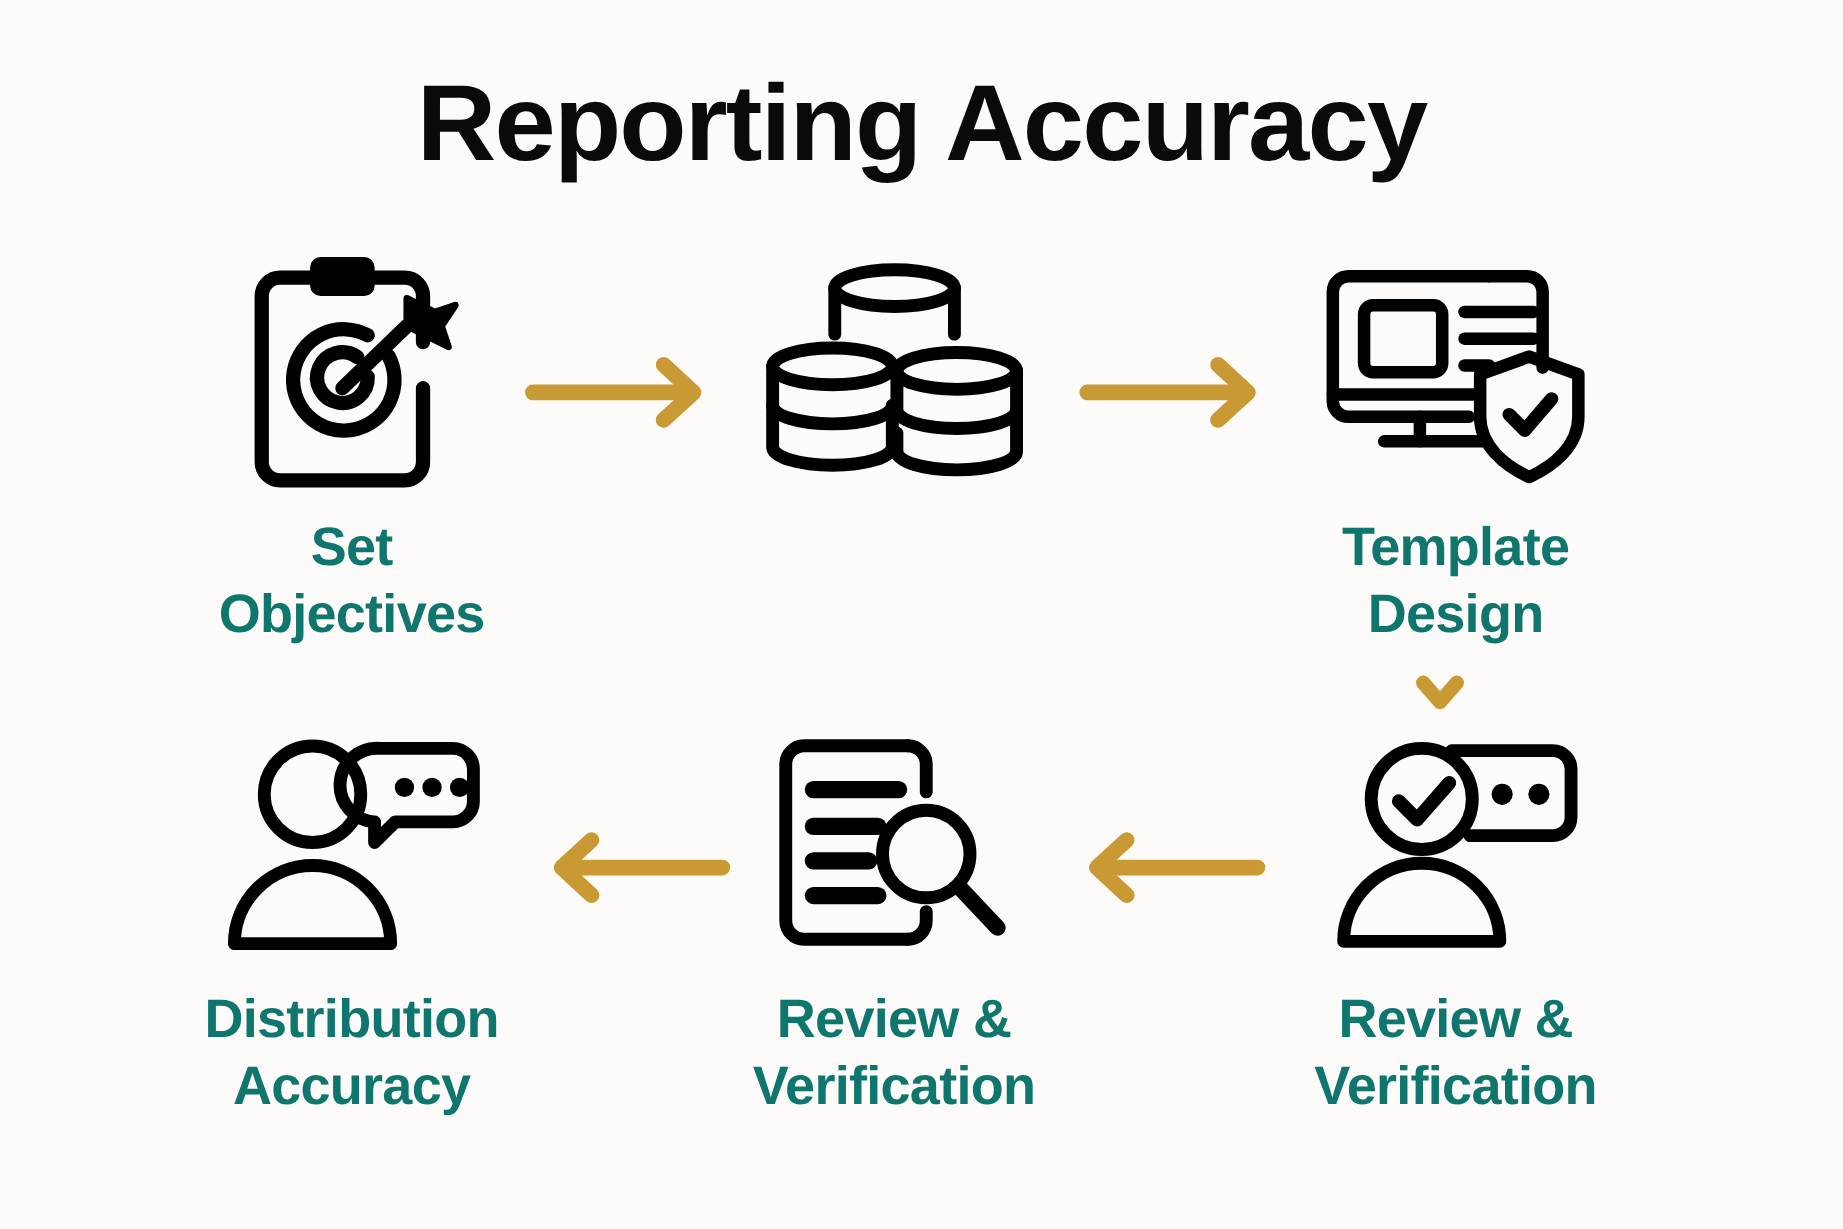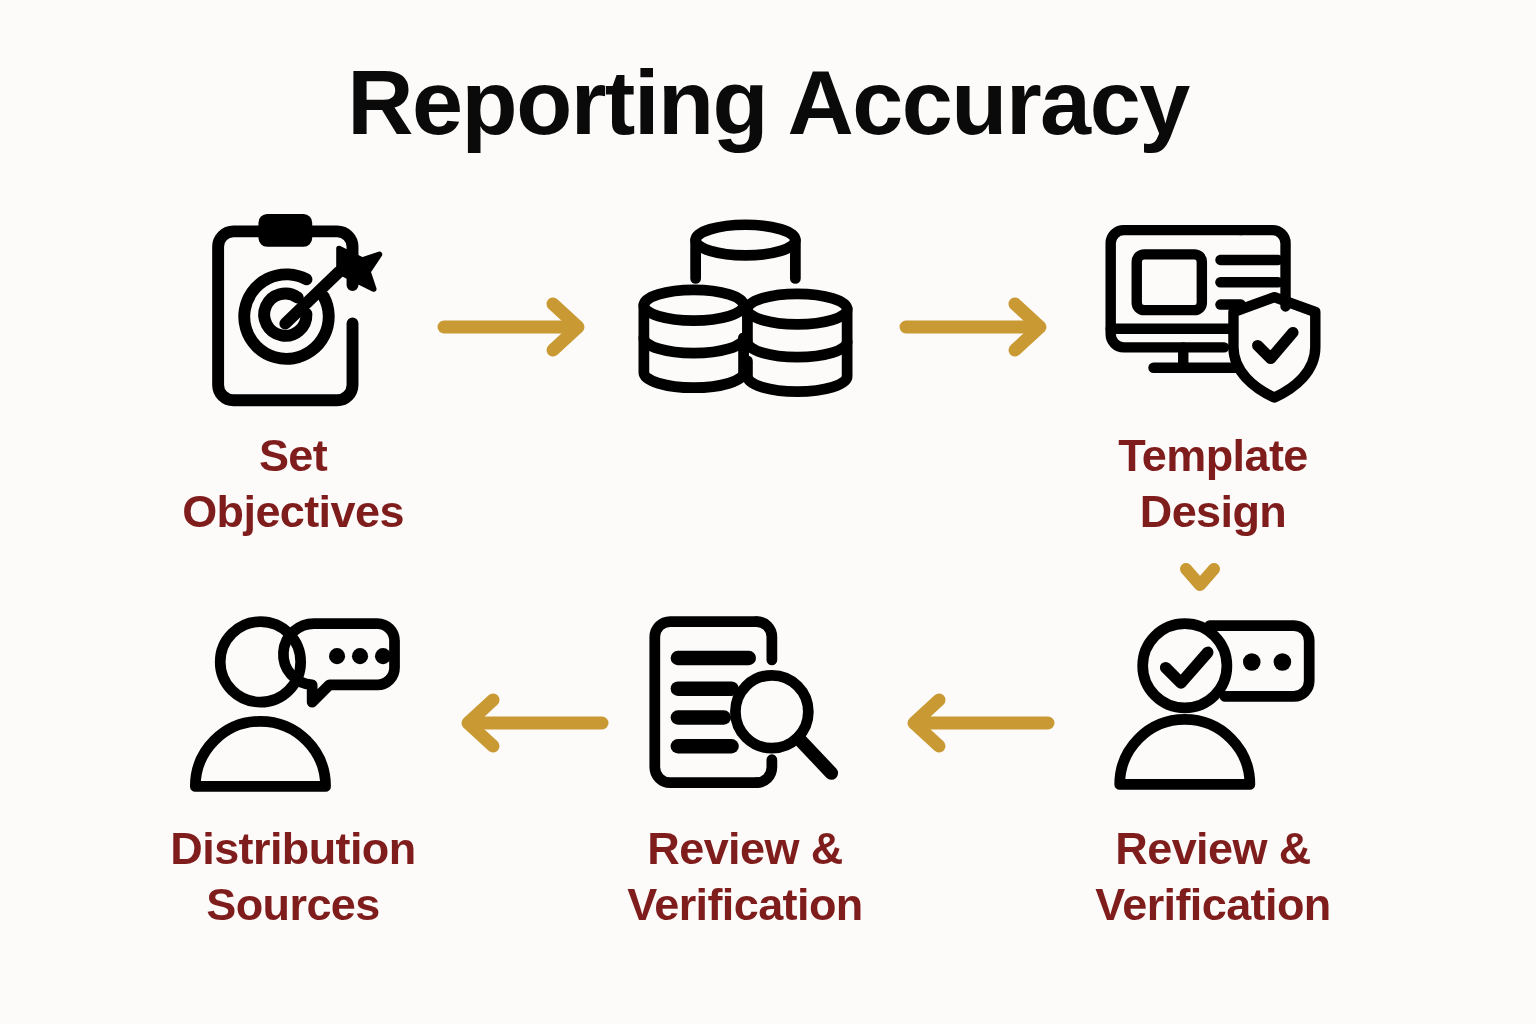--- a/index.html
+++ b/index.html
@@ -56,21 +56,21 @@
   .step-icon svg {
     display: block;
   }
   .step-label {
     margin-top: 16px;
     text-align: center;
     font-size: 45px;
     line-height: 1.25;
     font-weight: 800;
     letter-spacing: -0.6px;
-    color: #7f1d1d;
+    color: #0f766e;
     white-space: pre-line;
     font-family: "Liberation Sans", sans-serif;
   }
 
   
   #step-1 { left: 128px;  top: 212px; }
   #step-2 { left: 580px;  top: 212px; }
   #step-3 { left: 1048px; top: 212px; }
   
   #step-4 { left: 1048px; top: 605px; }
@@ -212,21 +212,21 @@
         <circle cx="82" cy="22" r="4.2" fill="#000000" stroke="none"></circle>
         <circle cx="94" cy="22" r="4.2" fill="#000000" stroke="none"></circle>
         <circle cx="106" cy="22" r="4.2" fill="#000000" stroke="none"></circle>
 
         <circle cx="42" cy="25" r="21"></circle>
 
         <path d="M8 90 a34 34 0 0 1 68 0 Z"></path>
       </svg>
     </div>
     <div class="step-label">Distribution
-Sources</div>
+Accuracy</div>
   </div>
 
   <div class="connector" id="arrow-1">
     <svg width="158" height="70" viewBox="0 0 158 70" fill="none" stroke="#C99A33" stroke-width="13" stroke-linecap="round" stroke-linejoin="round">
       <path d="M8 35 H140"></path>
       <path d="M117 12 L142 35 L117 58"></path>
     </svg>
   </div>
 
   <div class="connector" id="arrow-2">

